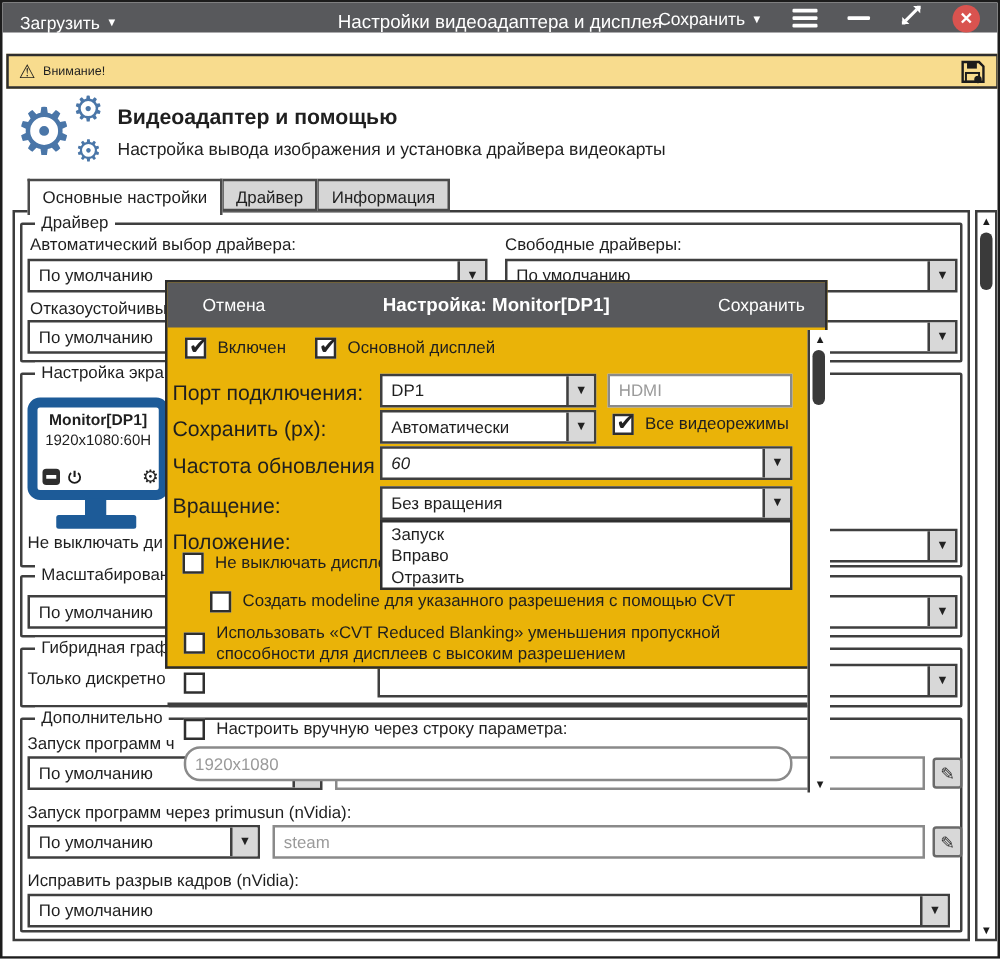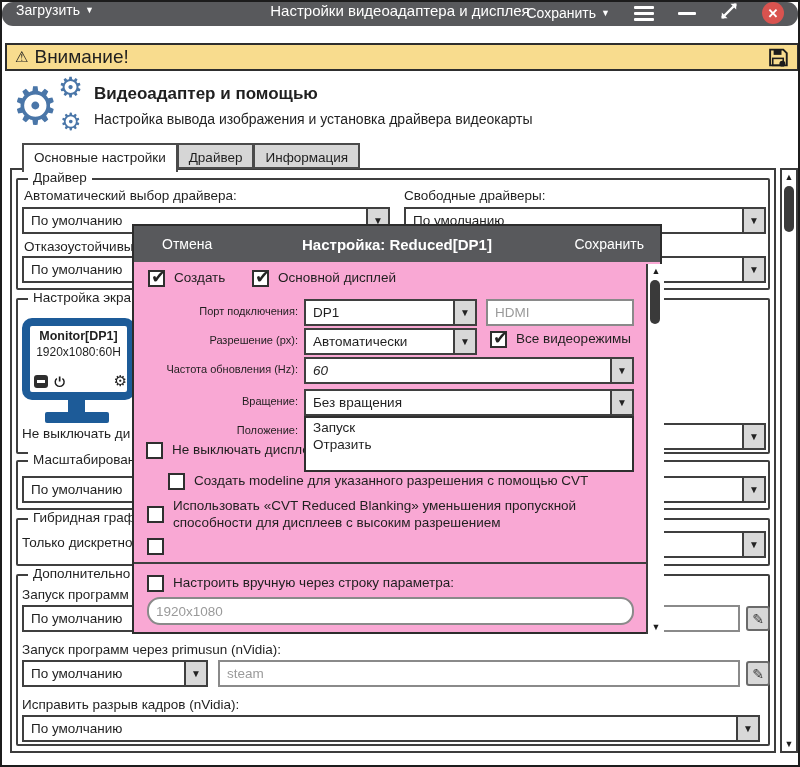--- a/index.html
+++ b/index.html
@@ -2,36 +2,36 @@
 <html><head>
 <meta charset="utf-8">
 <style>
   * { margin:0; padding:0; box-sizing:border-box; }
   body { background:#e8e8e8; font-family:"Liberation Sans", sans-serif; }
   #app { position:relative; width:800px; height:767px; background:#fff;
          border:2px solid #1c1c1c; overflow:hidden; color:#1f1f1f; }
 
   
   .topbar { position:absolute; left:0; top:0; width:100%; height:24px;
-            background:#58595c; display:flex; align-items:flex-start; color:#fff;border-radius:11px; }
+            background:#58595c; display:flex; align-items:flex-end; color:#fff; }
   .tb-btn { color:#fff; font-size:14px; display:flex; align-items:center; gap:5px; cursor:pointer; }
   .tb-load { margin-left:14px; }
   .tb-title { position:absolute; left:0; right:0; text-align:center; font-size:15px; pointer-events:none; }
   .tb-right { margin-left:auto; display:flex; align-items:center; gap:24px; margin-right:14px; z-index:2; }
   .caret { font-size:9px; }
   .hamburger div { width:20px; height:3px; background:#fff; margin:3px 0; border-radius:1px; }
   .min-bar { width:18px; height:3px; background:#fff; border-radius:1px; }
   .close-btn { width:22px; height:22px; border-radius:50%; background:#d9534f; color:#fff;
                display:flex; align-items:center; justify-content:center; font-size:13px; font-weight:bold; }
 
   
   .warnbar { position:absolute; left:3px; top:41px; width:794px; height:28px;
              background:#f8dc8e; border:2px solid #2e2e2e; display:flex; align-items:center; padding:0 8px; }
   .warn-icon { font-size:15px; color:#1c1c1c; margin-right:6px; }
-  .warn-text { font-size:19px; }
+  .warn-text { font-size:10px; }
   .warn-save { margin-left:auto; display:flex; }
 
   
   .gears { position:absolute; left:10px; top:76px; width:78px; height:60px; color:#4a76a8; }
   .gears span { position:absolute; line-height:1; }
   .g1 { font-size:52px; left:0; top:2px; }
   .g2 { font-size:28px; left:46px; top:-4px; }
   .g3 { font-size:24px; left:48px; top:32px; }
   .hd-title { position:absolute; left:92px; top:82px; font-size:17px; font-weight:bold; }
   .hd-sub   { position:absolute; left:92px; top:109px; font-size:14px; }
@@ -82,30 +82,30 @@
   .mon-name { text-align:center; font-size:12.5px; font-weight:bold; margin-top:3px; white-space:nowrap; }
   .mon-mode { text-align:center; font-size:12px; margin-top:2px; white-space:nowrap; }
   .mon-icons { position:absolute; left:4px; bottom:2px; right:0; display:flex; align-items:center; gap:5px; }
   .mon-min { width:16px; height:13px; background:#2e2e2e; border-radius:3px; position:relative; }
   .mon-min::after { content:""; position:absolute; left:3px; right:3px; top:5px; height:3px; background:#fff; }
   .mon-gear { font-size:15px; color:#222; margin-left:42px; }
   .mon-neck { position:absolute; left:66px; top:397px; width:17px; height:14px; background:#1d5b98; }
   .mon-base { position:absolute; left:43px; top:410px; width:64px; height:11px; background:#1d5b98; border-radius:2px; }
 
   
-  .modal { position:absolute; left:130px; top:222px; width:530px; height:410px; background:#f9a8d4;
+  .modal { position:absolute; left:130px; top:222px; width:530px; height:311px; background:#eab308;
            border:2px solid #2c2c2c; z-index:10; }
   .modal-head { position:absolute; left:0; top:0; width:100%; height:36px; background:#58595c;
                 color:#fff; display:flex; align-items:center; }
   .mh-btn { font-size:14px; cursor:pointer; }
   .mh-cancel { margin-left:28px; }
   .mh-save { margin-left:auto; margin-right:16px; }
   .mh-title { position:absolute; left:0; right:0; text-align:center; font-size:15px; font-weight:bold;
               pointer-events:none; }
-  .mlabel { position:absolute; left:4px; width:160px; text-align:right; font-size:11px; white-space:nowrap; }
+  .mlabel { position:absolute; left:4px; width:160px; text-align:left; font-size:17px; white-space:nowrap; }
   .modal-sep { position:absolute; left:0; top:336px; width:512px; border-top:2px solid #3f3f3f; }
   .rot-list { position:absolute; left:170px; top:190px; width:330px; height:56px; background:#fff;
               border:2px solid #2f2f2f; z-index:5; padding:1px 0; }
   .rot-item { font-size:13.5px; padding:0 7px; height:17px; line-height:17px; cursor:pointer; }
   .vs-modal { left:512px; top:38px; height:370px; border-width:0 0 0 2px; }
 </style>
 </head>
 <body>
 
 <div id="app">
@@ -264,45 +264,45 @@
 
   <div class="vscroll vs-main">
     <div class="vs-arrow vs-up">▲</div>
     <div class="vs-thumb" style="top:16px; height:46px;"></div>
     <div class="vs-arrow vs-down">▼</div>
   </div>
 
   <div class="modal">
     <div class="modal-head">
       <span class="mh-btn mh-cancel">Отмена</span>
-      <span class="mh-title">Настройка: Reduced[DP1]</span>
+      <span class="mh-title">Настройка: Monitor[DP1]</span>
       <span class="mh-btn mh-save">Сохранить</span>
     </div>
 
     <div class="cb" style="left:14px; top:44px;">
       <span class="box">
           <span class="chk">✔</span>
         </span>
-      <span class="cb-label">Создать</span>
+      <span class="cb-label">Включен</span>
     </div>
     <div class="cb" style="left:118px; top:44px;">
       <span class="box">
           <span class="chk">✔</span>
         </span>
       <span class="cb-label">Основной дисплей</span>
     </div>
 
     <div class="mlabel" style="top:79px;">Порт подключения:</div>
     <div class="dd" style="left:170px; top:73px; width:173px;">
       <span class="dd-val">DP1</span>
       <span class="dd-btn">▼</span>
     </div>
     <input class="tin" style="left: 352px; top: 73px; width: 148px;" placeholder="HDMI">
 
-    <div class="mlabel" style="top:108px;">Разрешение (px):</div>
+    <div class="mlabel" style="top:108px;">Сохранить (px):</div>
     <div class="dd" style="left:170px; top:102px; width:173px;">
       <span class="dd-val">Автоматически</span>
       <span class="dd-btn">▼</span>
     </div>
     <div class="cb" style="left:356px; top:105px;">
       <span class="box">
           <span class="chk">✔</span>
         </span>
       <span class="cb-label">Все видеорежимы</span>
     </div>
@@ -321,20 +321,21 @@
 
     <div class="mlabel" style="top:198px;">Положение:</div>
 
     <div class="cb" style="left:12px; top:216px;">
       <span class="box"></span>
       <span class="cb-label">Не выключать дисплей</span>
     </div>
 
     <div class="rot-list">
       <div class="rot-item">Запуск</div>
+      <div class="rot-item">Вправо</div>
       <div class="rot-item">Отразить</div>
     </div>
 
     <div class="cb" style="left:13px; top:247px;padding-left:21px;">
       <span class="box"></span>
       <span class="cb-label">Создать modeline для указанного разрешения с помощью CVT</span>
     </div>
     <div class="cb" style="left:13px; top:271px; width:482px; align-items:center;">
       <span class="box"></span>
       <span class="cb-label" style="line-height:17px;">Использовать «CVT Reduced Blanking» уменьшения пропускной способности для дисплеев с высоким разрешением</span>

